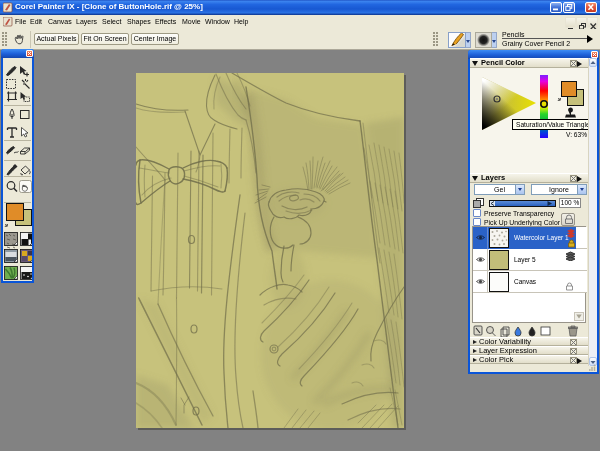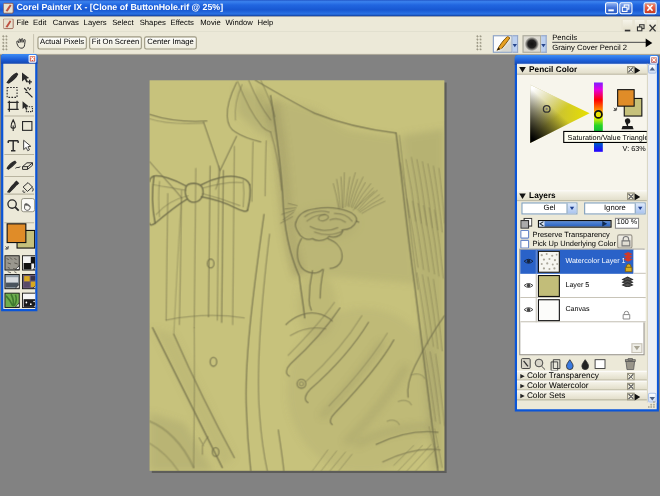--- a/index.html
+++ b/index.html
@@ -649,23 +649,23 @@
        <rect x="68" y="2" width="9" height="8" fill="#fff"></rect>
       </g>
       <g fill="#9a968a" stroke="#555" stroke-width="0.7">
        <path d="M96 3 h8 l-1 8 h-6 Z"></path>
             <rect x="95.5" y="2" width="9" height="1.6"></rect>
             <path d="M98 1 h4 v1.5 h-4 Z"></path>
       </g>
     </svg>
   </div>
 
-  <div class="colbar" style="top:285px;"><span class="tri"></span><span style="margin-left:9px;">Color Transparency</span><div class="phx" style="right:11px;"></div></div>
-  <div class="colbar" style="top:294px;"><span class="tri"></span><span style="margin-left:9px;">Color Watercolor</span><div class="phx" style="right:11px;"></div></div>
-  <div class="colbar" style="top:303px;"><span class="tri"></span><span style="margin-left:9px;">Color Sets</span><div class="phx" style="right:11px;"></div><div class="phr" style="right:3px;"></div></div>
+  <div class="colbar" style="top:285px;"><span class="tri"></span><span style="margin-left:9px;">Color Variability</span><div class="phx" style="right:11px;"></div></div>
+  <div class="colbar" style="top:294px;"><span class="tri"></span><span style="margin-left:9px;">Layer Expression</span><div class="phx" style="right:11px;"></div></div>
+  <div class="colbar" style="top:303px;"><span class="tri"></span><span style="margin-left:9px;">Color Pick</span><div class="phx" style="right:11px;"></div><div class="phr" style="right:3px;"></div></div>
 
   <svg style="position:absolute;right:1px;bottom:1px;" width="7" height="7">
         <g fill="#b0ac9c">
           <circle cx="5.5" cy="1.5" r="0.9"></circle>
           <circle cx="3" cy="4" r="0.9"></circle>
           <circle cx="5.5" cy="4" r="0.9"></circle>
           <circle cx="0.8" cy="6" r="0.9"></circle>
           <circle cx="3" cy="6" r="0.9"></circle>
           <circle cx="5.5" cy="6" r="0.9"></circle>
         </g>

